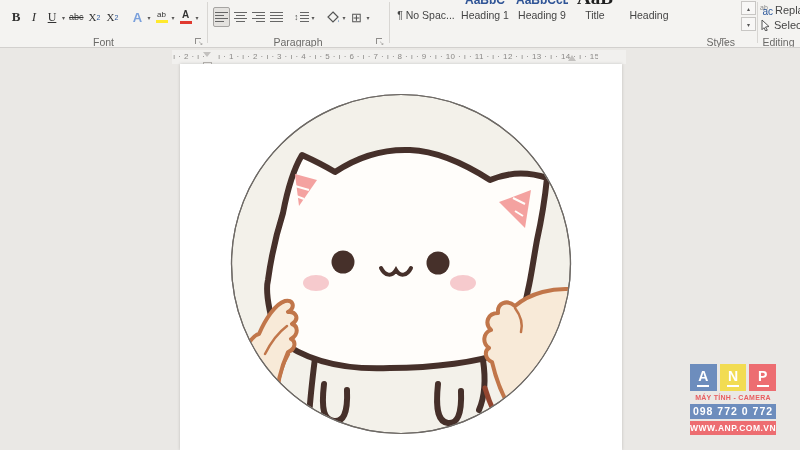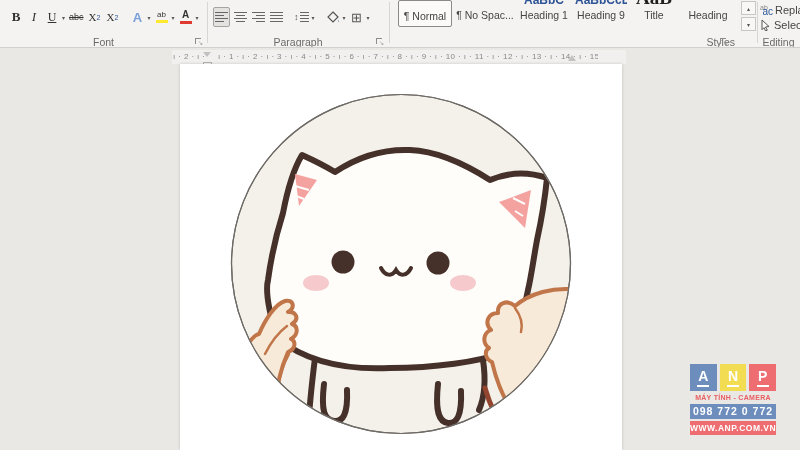--- a/index.html
+++ b/index.html
@@ -196,24 +196,20 @@
       <div class="glabel-row" style="left:208px;width:180px;text-decoration:underline;">
         <span class="glabel">Paragraph</span>
       </div>
       <span class="launcher" style="left:375px;"></span>
     </div>
 
     <i class="vsep" style="left:389px;"></i>
 
     <div>
       <div class="gallery">
-        <div class="style-item selected">
-          <span class="preview"></span>
-          <span class="style-label">¶ Normal</span>
-        </div>
         <div class="style-item" style="width:56px;">
           <span class="preview"></span>
           <span class="style-label">¶ No Spac...</span>
         </div>
         <div class="style-item">
           <span class="preview">AaBbC</span>
           <span class="style-label">Heading 1</span>
         </div>
         <div class="style-item">
           <span class="preview">AaBbCcD</span>

